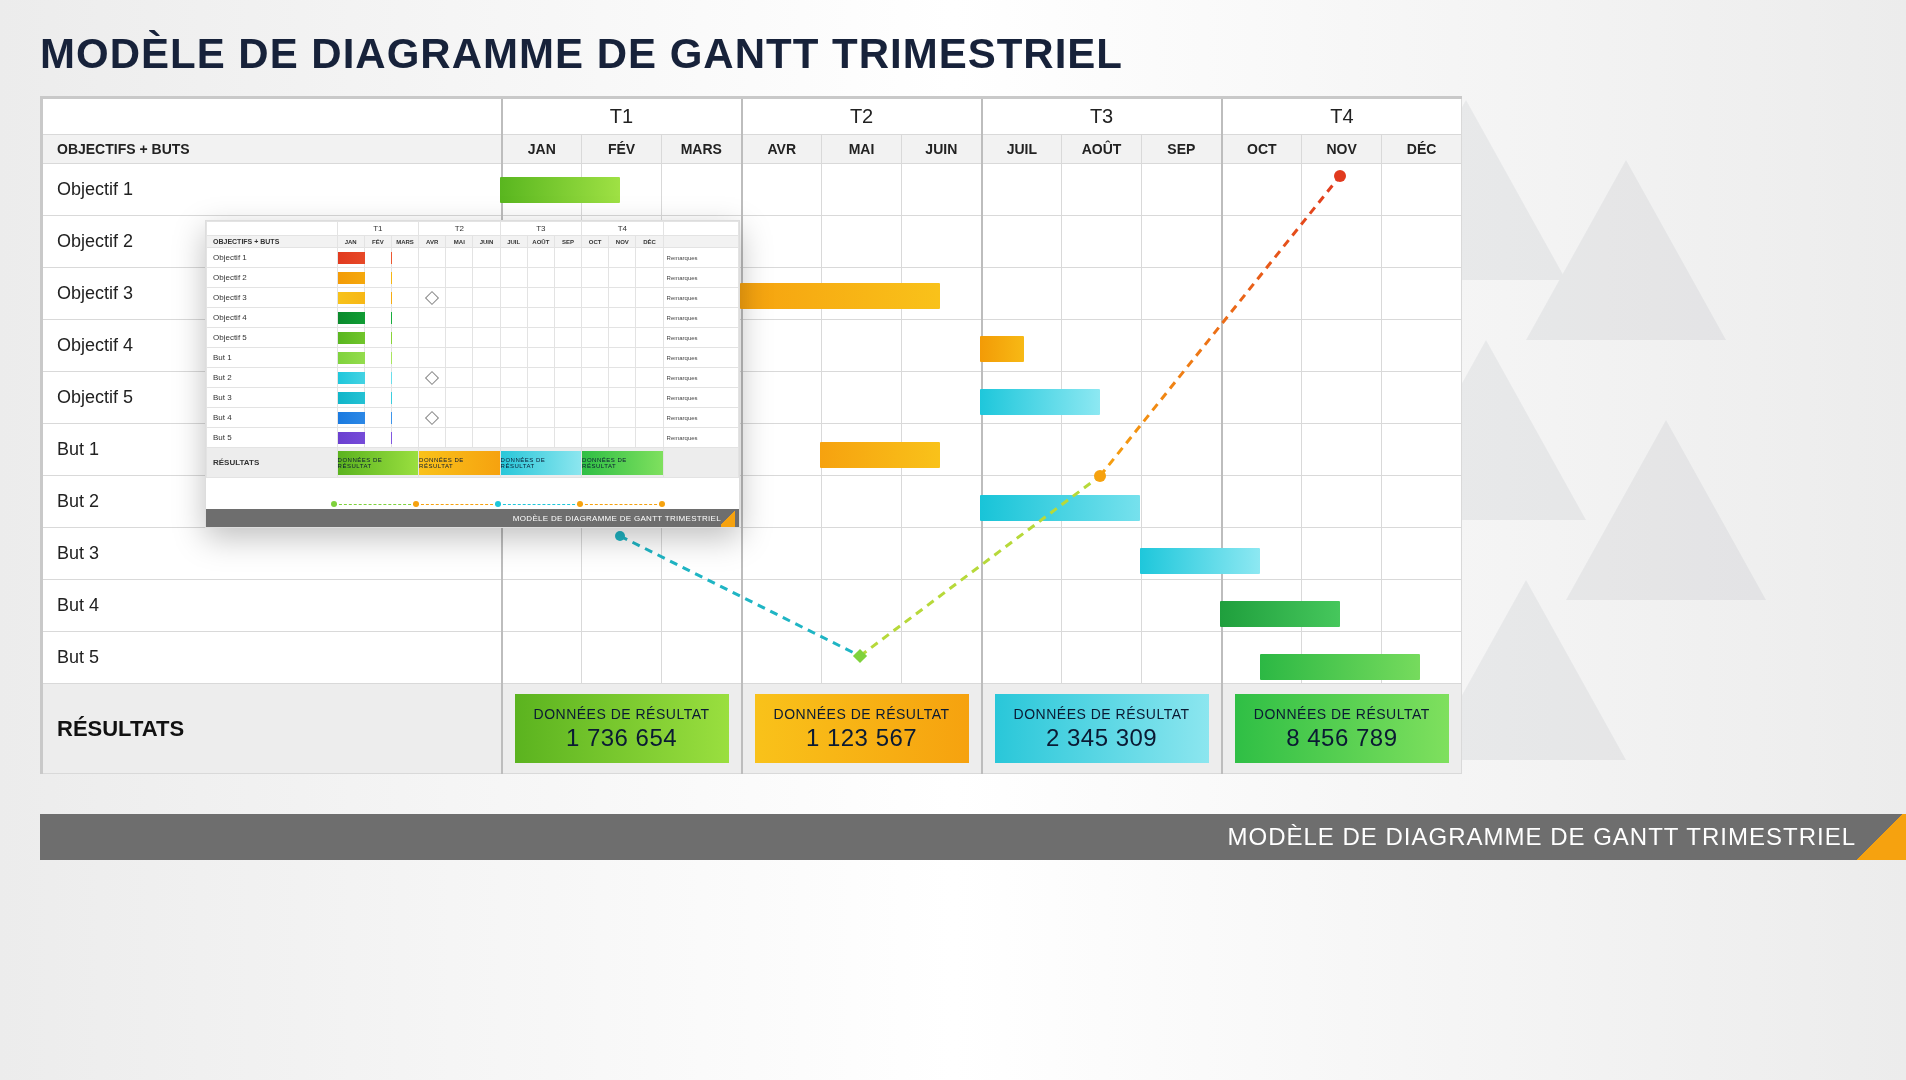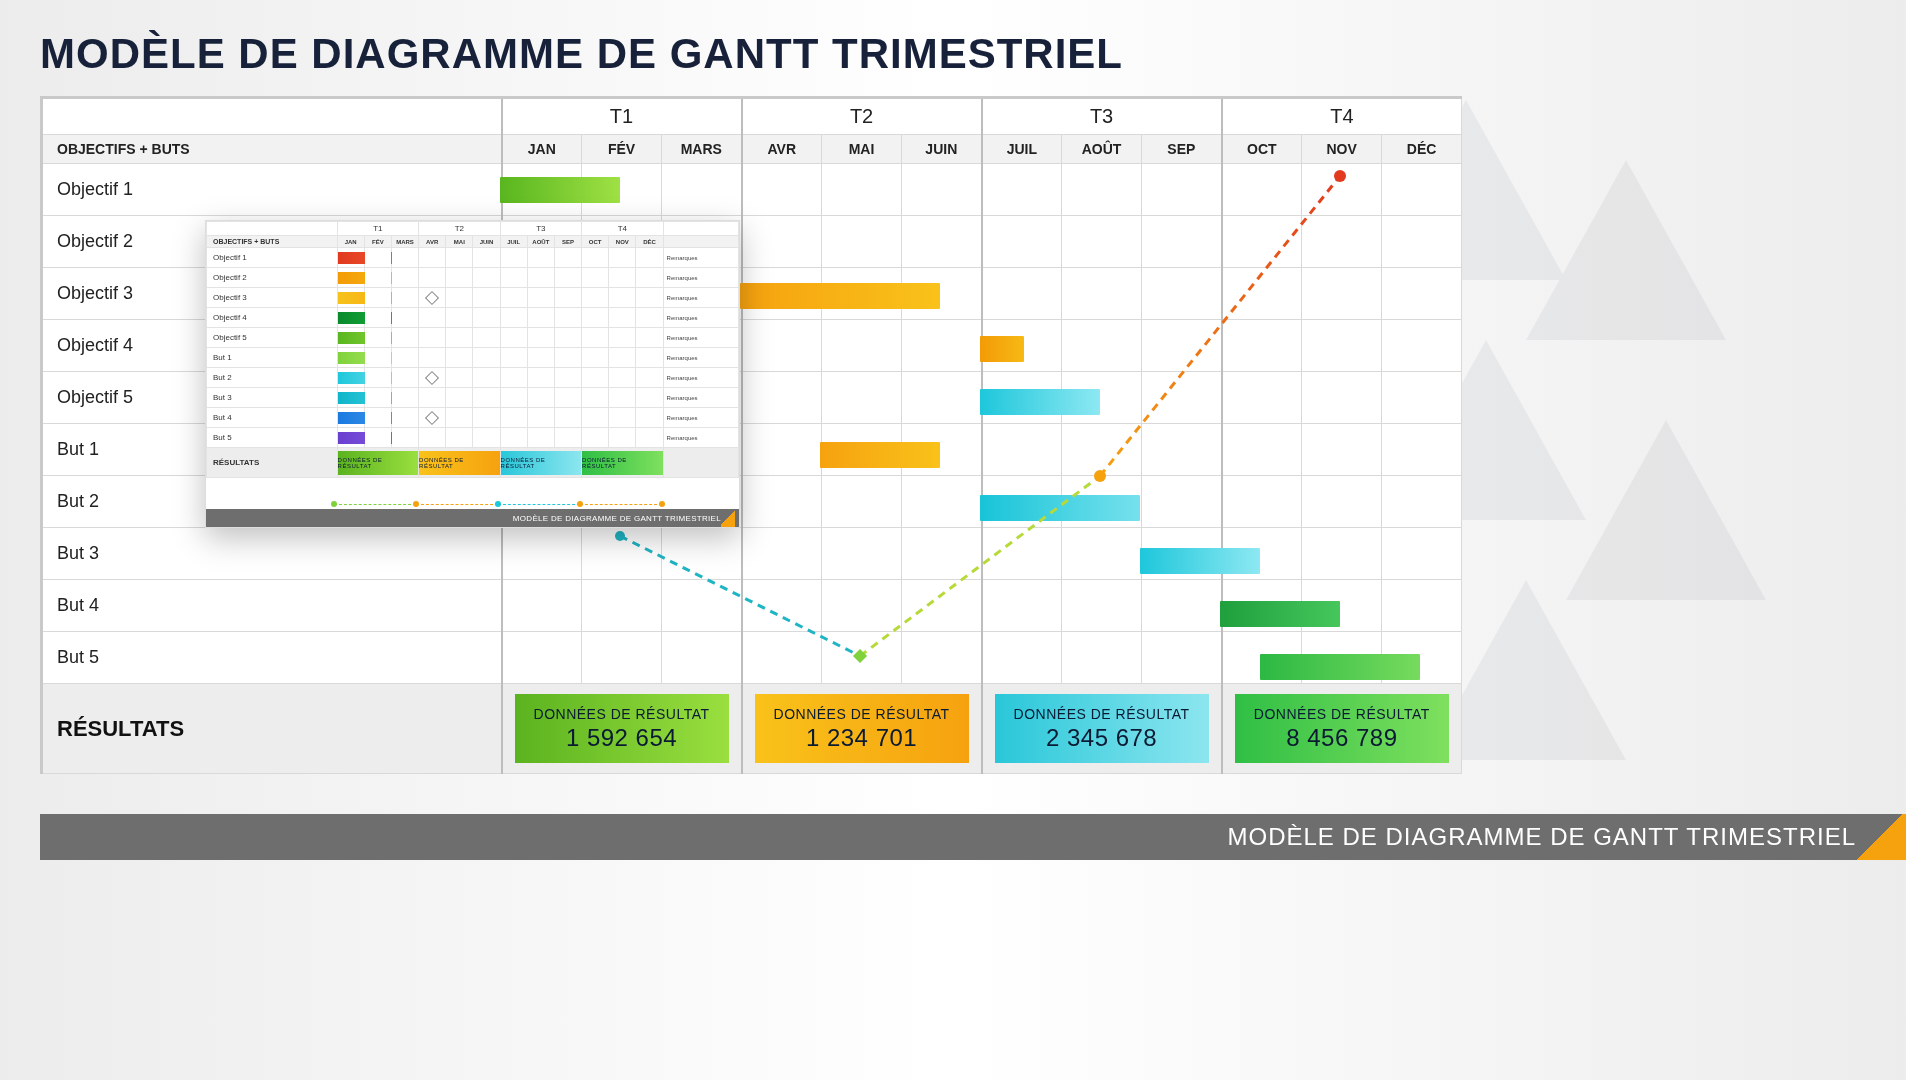--- a/index.html
+++ b/index.html
@@ -435,33 +435,33 @@
             <td class="mcell"></td>
           <td class="mcell mfirst"></td>
             <td class="mcell"></td>
             <td class="mcell"></td>
           </tr>
         <tr class="results">
           <td class="reslabel">RÉSULTATS</td>
           <td class="rescell" colspan="3">
             <div class="resbox res-green">
               <span>DONNÉES DE RÉSULTAT</span>
-              <span class="val">1 592 654</span>
+              <span class="val">1 736 654</span>
             </div>
           </td>
           <td class="rescell" colspan="3">
             <div class="resbox res-orange">
               <span>DONNÉES DE RÉSULTAT</span>
-              <span class="val">1 234 701</span>
+              <span class="val">1 123 567</span>
             </div>
           </td>
           <td class="rescell" colspan="3">
             <div class="resbox res-cyan">
               <span>DONNÉES DE RÉSULTAT</span>
-              <span class="val">2 345 678</span>
+              <span class="val">2 345 309</span>
             </div>
           </td>
           <td class="rescell" colspan="3">
             <div class="resbox res-green2">
               <span>DONNÉES DE RÉSULTAT</span>
               <span class="val">8 456 789</span>
             </div>
           </td>
         </tr>
       </tbody>

